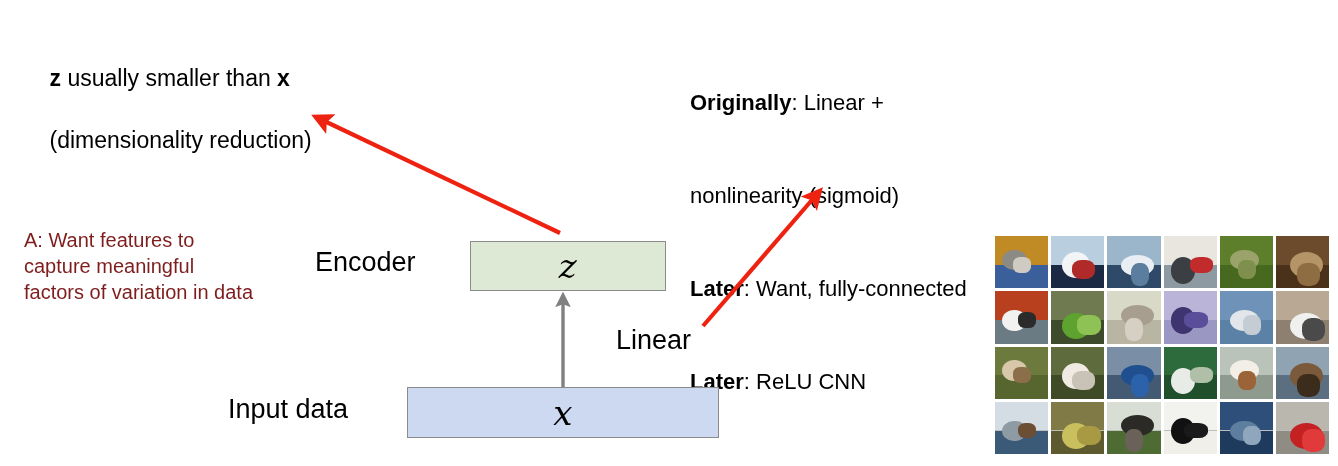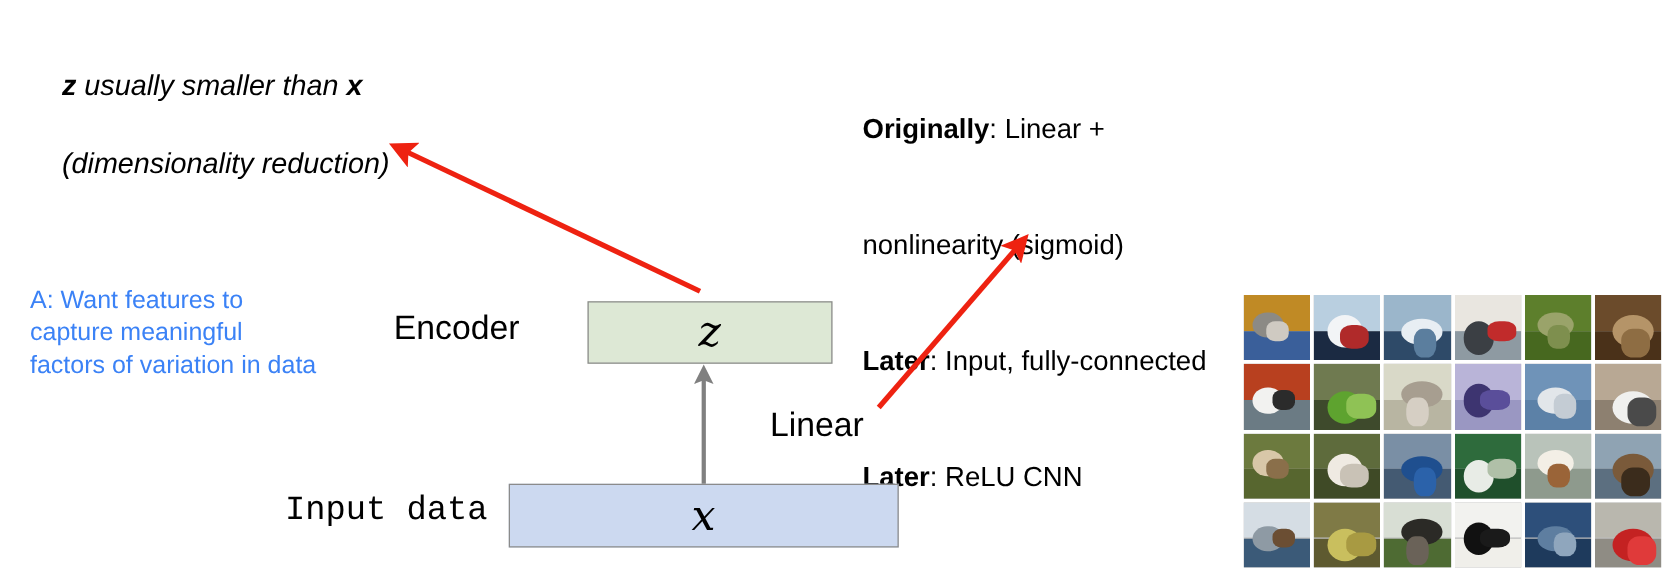--- a/index.html
+++ b/index.html
@@ -24,39 +24,38 @@
     position: absolute;
     color: #000000;
     font-size: 23px;
     line-height: 31px;
     white-space: pre-wrap;
   }
   .txt b { font-weight: bold; }
 
   #note-z {
     left: 24px;
-    top: 22px;
+    top: 32px;
     width: 420px;
-    font-style: italic;
   }
 
   #question-block {
     left: 24px;
     top: 128px;
     width: 250px;
     color: #1500ff;
     font-size: 20px;
     line-height: 26px;
   }
 
   #answer-block {
     left: 24px;
     top: 227px;
     width: 230px;
-    color: #3b82f6;
+    color: #7f1d1d;
     font-size: 20px;
     line-height: 26px;
   }
 
   #encoder-note {
     left: 690px;
     top: 25px;
     width: 430px;
     font-size: 22px;
     line-height: 31px;
@@ -65,21 +64,21 @@
 
   
   .diagram-label {
     position: absolute;
     color: #000000;
     font-size: 27px;
     line-height: 1;
     white-space: nowrap;
   }
   #label-features { left: 315px; top: 249px; }
-  #label-inputdata { left: 228px; top: 396px; font-family: Liberation Mono, monospace; }
+  #label-inputdata { left: 228px; top: 396px; }
   #label-encoder  { left: 616px; top: 327px; }
 
   .node-box {
     position: absolute;
     box-sizing: border-box;
     border: 1px solid #8b8b8b;
     display: flex;
     align-items: center;
     justify-content: center;
   }
@@ -147,21 +146,21 @@
     <b>z</b><span> usually smaller than </span><b>x</b><br>
     <span>(dimensionality reduction)</span>
   </div>
 
 
   <div class="txt" id="answer-block">A: Want features to capture meaningful factors of variation in data</div>
 
   <div class="txt" id="encoder-note">
     <span class="line"><b>Originally</b><span>: Linear +</span></span>
     <span class="line"><b></b><span>nonlinearity (sigmoid)</span></span>
-    <span class="line"><b>Later</b><span>: Input, fully-connected</span></span>
+    <span class="line"><b>Later</b><span>: Want, fully-connected</span></span>
     <span class="line"><b>Later</b><span>: ReLU CNN</span></span>
   </div>
 
   <div class="diagram-label" id="label-features">Encoder</div>
   <div class="diagram-label" id="label-inputdata">Input data</div>
   <div class="diagram-label" id="label-encoder">Linear</div>
 
   <div class="node-box" id="box-z">
     <span class="node-glyph">z</span>
   </div>

